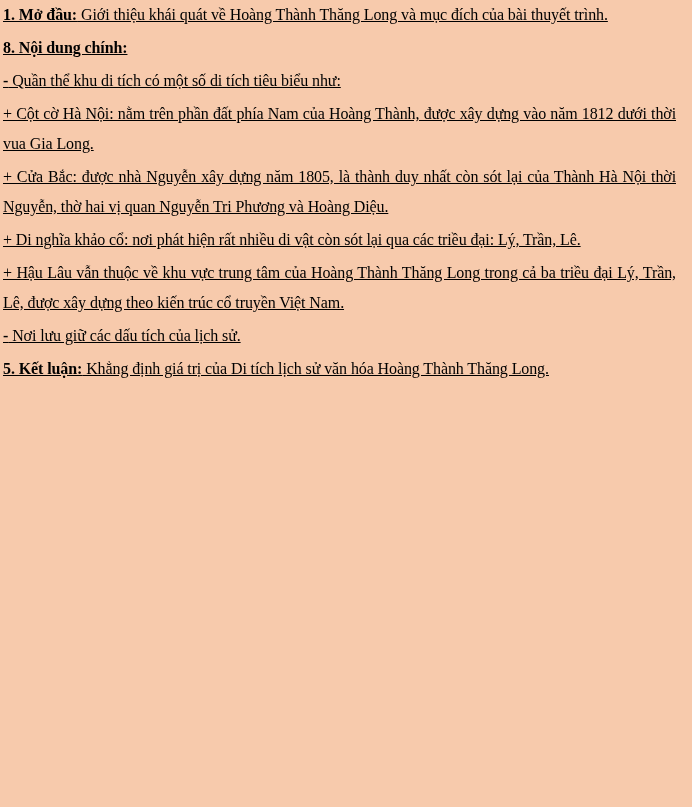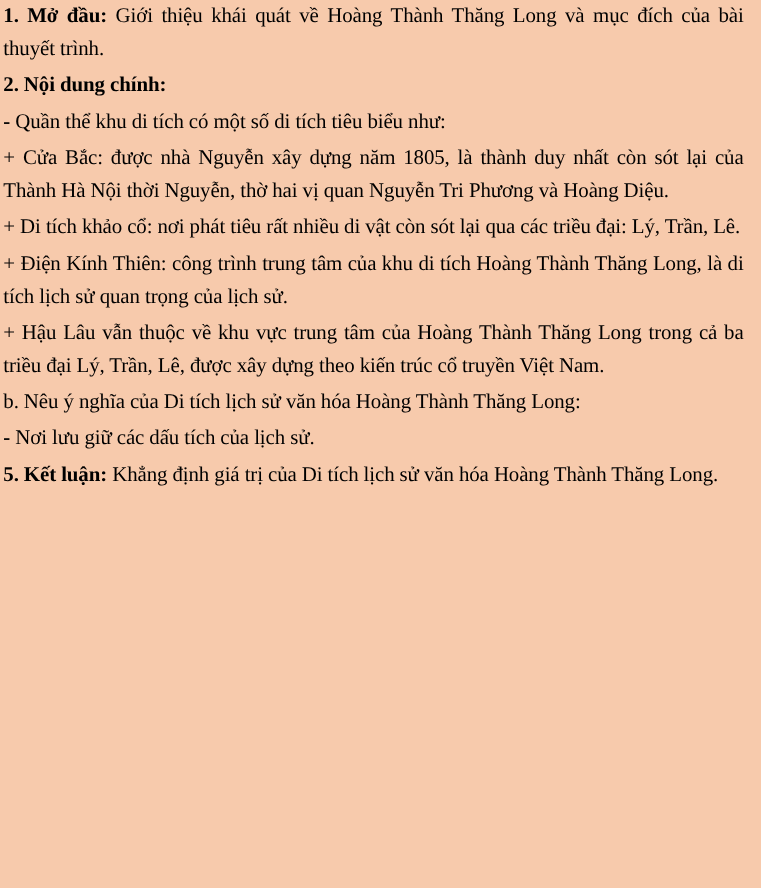--- a/index.html
+++ b/index.html
@@ -16,52 +16,52 @@
     }
     .page {
       box-sizing: border-box;
       width: 692px;
       height: 807px;
       padding: 0 0 0 3px;
       background: #f7caac;
     }
     .para {
       margin: 0;
-      font-size: 19px;
+      font-size: 16px;
       line-height: 30px;
       text-align: justify;
       text-align-last: left;
       padding-right: 16px;
       margin-bottom: 3px;
       letter-spacing: -0.1px;
+      text-decoration: underline;
     }
     .para.first { padding-top: 0; }
     .b { font-weight: bold; }
   </style>
 </head>
 <body>
 
 <div class="page">
   <p class="para first"><span class="b">1. Mở đầu:</span><span> Giới thiệu khái quát về Hoàng Thành Thăng Long và mục đích của bài thuyết trình.</span></p>
 
-  <p class="para"><span class="b">2. Nội dung chính:</span></p>
+  <p class="para"><span class="b">8. Nội dung chính:</span></p>
 
 
   <p class="para"><span class="b">-</span><span> Quần thể khu di tích có một số di tích tiêu biểu như:</span></p>
 
 
+  <p class="para"><span>+ Cột cờ Hà Nội: nằm trên phần đất phía Nam của Hoàng Thành, được xây dựng vào năm 1812 dưới thời vua Gia Long.</span></p>
 
   <p class="para"><span>+ Cửa Bắc: được nhà Nguyễn xây dựng năm 1805, là thành duy nhất còn sót lại của Thành Hà Nội thời Nguyễn, thờ hai vị quan Nguyễn Tri Phương và Hoàng Diệu.</span></p>
 
-  <p class="para"><span>+ Di tích khảo cổ: nơi phát tiêu rất nhiều di vật còn sót lại qua các triều đại: Lý, Trần, Lê.</span></p>
+  <p class="para"><span>+ Di nghĩa khảo cổ: nơi phát hiện rất nhiều di vật còn sót lại qua các triều đại: Lý, Trần, Lê.</span></p>
 
-  <p class="para"><span>+ Điện Kính Thiên: công trình trung tâm của khu di tích Hoàng Thành Thăng Long, là di tích lịch sử quan trọng của lịch sử.</span></p>
 
   <p class="para"><span>+ Hậu Lâu vẫn thuộc về khu vực trung tâm của Hoàng Thành Thăng Long trong cả ba triều đại Lý, Trần, Lê, được xây dựng theo kiến trúc cổ truyền Việt Nam.</span></p>
 
 
-  <p class="para"><span>b. Nêu ý nghĩa của Di tích lịch sử văn hóa Hoàng Thành Thăng Long:</span></p>
 
   <p class="para"><span class="b">-</span><span> Nơi lưu giữ các dấu tích của lịch sử.</span></p>
 
 
   <p class="para"><span class="b">5. Kết luận:</span><span> Khẳng định giá trị của Di tích lịch sử văn hóa Hoàng Thành Thăng Long.</span></p>
 </div>
 
 </body></html>

